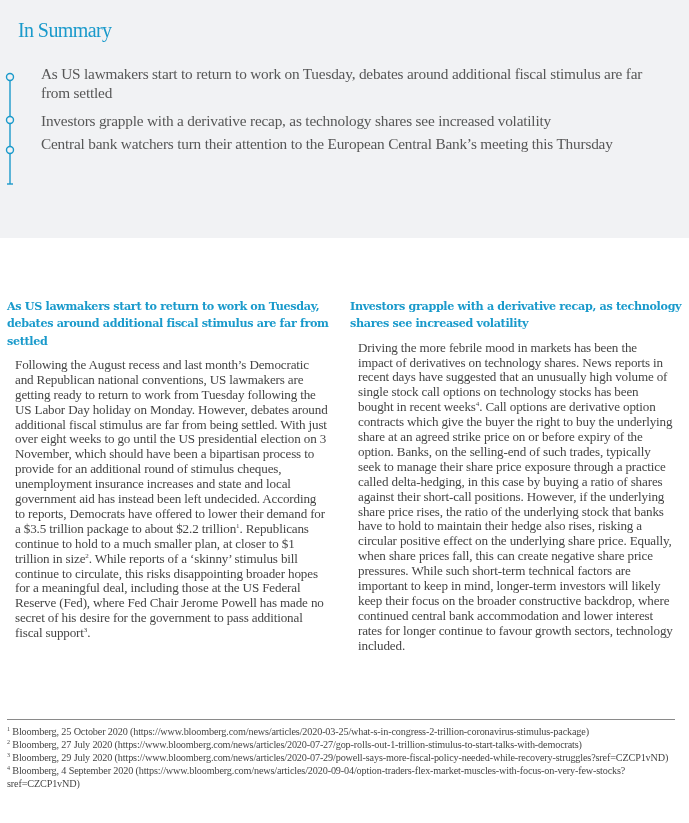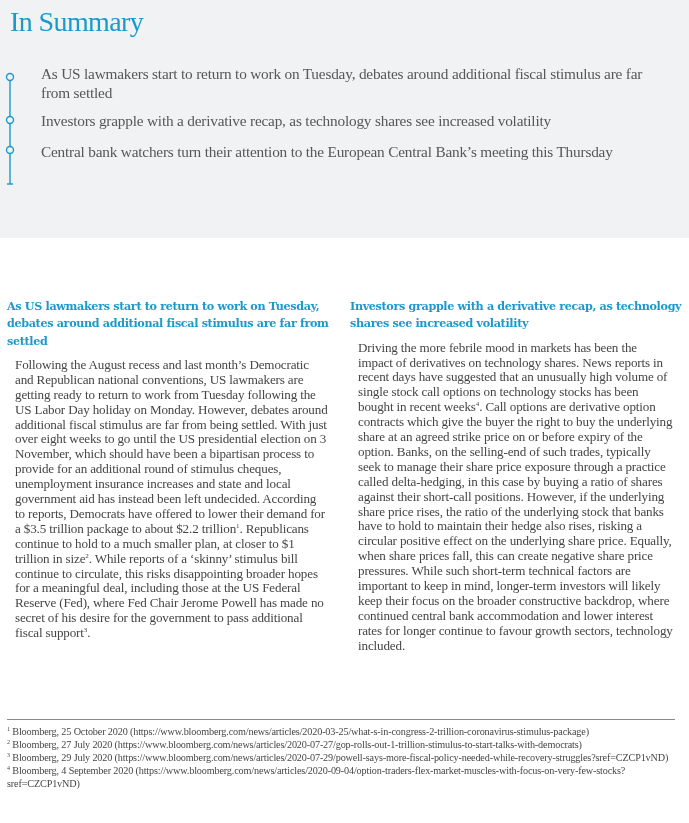--- a/index.html
+++ b/index.html
@@ -5,23 +5,23 @@
   html, body { margin: 0; padding: 0; }
   body {
     width: 689px; height: 823px; overflow: hidden; background: #ffffff;
     font-family: "DejaVu Serif", serif; color: #4a4a4a; position: relative;
   }
   .summary-panel {
     position: absolute; left: 0; top: 0; width: 689px; height: 238px;
     background: #f1f2f4;
   }
   .summary-title {
-    position: absolute; left: 6px; top: 4px; margin: 4px;
+    position: absolute; left: 6px; top: 4px; margin: 12px;
     font-family: "Liberation Serif", serif; font-weight: normal;
-    font-size: 28px; letter-spacing: -0.6px; color: #1a9acb; line-height: 28px;
+    font-size: 20px; letter-spacing: -0.6px; color: #1a9acb; line-height: 28px;
   }
   .timeline {
     position: absolute; left: 4px; top: 70px; width: 12px; height: 116px;
   }
   .summary-item {
     position: absolute; left: 41px; width: 620px;
     font-family: "Liberation Serif", serif; font-size: 15.3px;
     line-height: 19px; color: #575757; letter-spacing: -0.2px;
   }
   .col {
@@ -59,21 +59,21 @@
   <svg class="timeline" viewBox="0 0 12 116" width="12" height="116">
     <line x1="6" y1="10" x2="6" y2="114" stroke="#1a9acb" stroke-width="1.4"></line>
     <line x1="3" y1="114" x2="9" y2="114" stroke="#1a9acb" stroke-width="1.4"></line>
     <circle cx="6" cy="7" r="3.5" fill="#f1f2f4" stroke="#1a9acb" stroke-width="1.4"></circle>
     <circle cx="6" cy="50" r="3.5" fill="#f1f2f4" stroke="#1a9acb" stroke-width="1.4"></circle>
     <circle cx="6" cy="80" r="3.5" fill="#f1f2f4" stroke="#1a9acb" stroke-width="1.4"></circle>
   </svg>
 
   <div class="summary-item" style="top:64px">As US lawmakers start to return to work on Tuesday, debates around additional fiscal stimulus are far from settled</div>
   <div class="summary-item" style="top:111px">Investors grapple with a derivative recap, as technology shares see increased volatility</div>
-  <div class="summary-item" style="top:142px">Central bank watchers turn their attention to the European Central Bank’s meeting this Thursday</div>
+  <div class="summary-item" style="top:134px">Central bank watchers turn their attention to the European Central Bank’s meeting this Thursday</div>
 </div>
 
 <div class="col col-left">
   <h2 class="col-heading">As US lawmakers start to return to work on Tuesday, debates around additional fiscal stimulus are far from settled</h2>
   <p class="col-body"><span>Following the August recess and last month’s Democratic and Republican national conventions, US lawmakers are getting ready to return to work from Tuesday following the US Labor Day holiday on Monday. However, debates around additional fiscal stimulus are far from being settled. With just over eight weeks to go until the US presidential election on 3 November, which should have been a bipartisan process to provide for an additional round of stimulus cheques, unemployment insurance increases and state and local government aid has instead been left undecided. According to reports,  Democrats have offered to lower their demand for a $3.5 trillion package to about $2.2 trillion</span><sup>1</sup><span>. Republicans continue to hold to a much smaller plan, at closer to $1 trillion in size</span><sup>2</sup><span>. While reports of a ‘skinny’ stimulus bill continue to circulate, this risks disappointing broader hopes for a meaningful deal, including those at the US Federal Reserve (Fed), where Fed Chair Jerome Powell has made no secret of his desire for the government to pass additional fiscal support</span><sup>3</sup><span>.</span></p>
 </div>
 
 <div class="col col-right">
   <h2 class="col-heading">Investors grapple with a derivative recap, as technology shares see increased volatility</h2>
   <p class="col-body"><span>Driving the more febrile mood in markets has been the impact of derivatives on technology shares. News reports in recent days have suggested that an unusually high volume of single stock call options on technology stocks has been bought in recent weeks</span><sup>4</sup><span>. Call options are derivative option contracts which give the buyer the right to buy the underlying share at an agreed strike price on or before expiry of the option. Banks, on the selling-end of such trades, typically seek to manage their share price exposure through a practice called delta-hedging, in this case by buying a ratio of shares against their short-call positions. However, if the underlying share price rises, the ratio of the underlying stock that banks have to hold to maintain their hedge also rises, risking a circular positive effect on the underlying share price. Equally, when share prices fall, this can create negative share price pressures. While such short-term technical factors are important to keep in mind, longer-term investors will likely keep their focus on the broader constructive backdrop, where continued central bank accommodation and lower interest rates for longer continue to favour growth sectors, technology included.</span></p>

